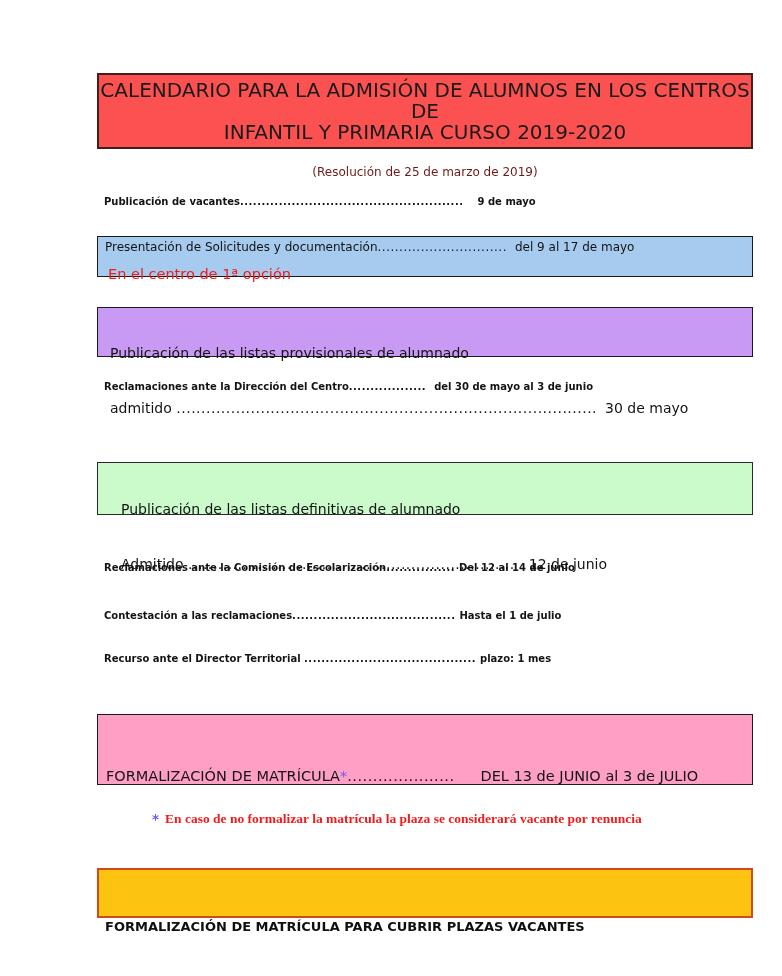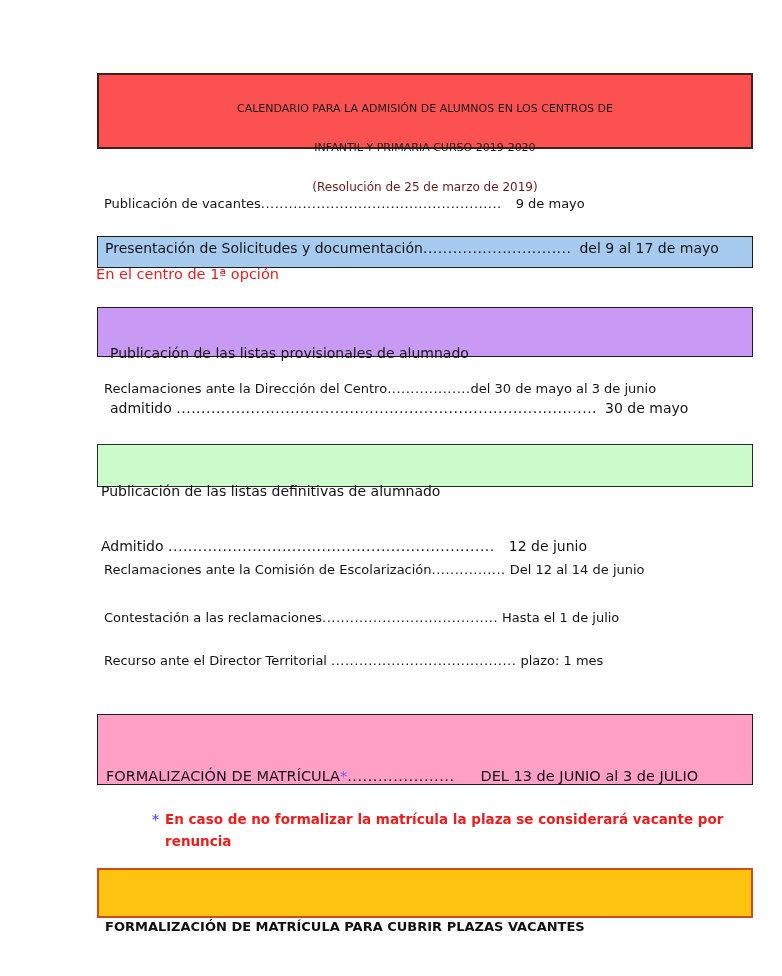--- a/index.html
+++ b/index.html
@@ -7,81 +7,81 @@
     position:relative; width:782px; height:976px; background:#ffffff;
     font-family:"DejaVu Sans", sans-serif; color:#141414; overflow:hidden;
   }
   .box { position:absolute; left:97px; width:656px; box-sizing:border-box; }
 
   
   .hdr-box {
     top:73px; height:76px; background:var(--header-bg);
     border:2px solid var(--header-border); text-align:center; padding-top:5px;
   }
-  .hdr-line { font-size:11px; line-height:21px; color:#1a1a1a;margin-top:18px; }
+  .hdr-line { font-size:20px; line-height:21px; color:#1a1a1a; }
   .hdr-sub {
     font-size:12px; line-height:16px; color:var(--header-subtitle);
     border-top:1px solid rgba(255,255,255,.5); margin-top:17px; padding-top:3px;
   }
 
   
-  .row { position:absolute; left:104px; font-size:13px; white-space:pre; }
+  .row { position:absolute; left:104px; font-size:10px; white-space:pre;font-weight:bold; }
   .dots { letter-spacing:.5px; }
   .val { margin-left:8px; }
-  .val.tight { margin-left:0; }
+  .val.tight { margin-left:8px; }
   .val.gap-sm { margin-left:4px; }
   .val.gap-md { margin-left:14px; }
   .val.gap-lg { margin-left:26px; }
 
   #r-vacantes { top:196px; }
   #r-direccion { top:381px; }
   #r-comision { top:562px; }
   #r-contestacion { top:610px; }
   #r-recurso { top:653px;text-align:center; }
 
   
   .box-blue {
-    top:236px; height:32px; background:var(--blue-bg);
-    border:1.5px solid #1b1b1b; padding:3px 7px; font-size:14px; white-space:pre;
+    top:236px; height:41px; background:var(--blue-bg);
+    border:1.5px solid #1b1b1b; padding:3px 7px; font-size:12px; white-space:pre;
   }
   .box-purple {
     top:307px; height:50px; background:var(--purple-bg);
     border:1.5px solid #1b1b1b; padding:2px 12px; font-size:14px; white-space:pre;
   }
   .box-purple .bline { line-height:22px; }
   .box-purple .bline:first-child { border-bottom:1px solid rgba(255,255,255,.35); }
   .box-green {
-    top:444px; height:43px; background:var(--green-bg);
-    border:1px solid #2a2a2a; padding:3px 3px; font-size:14px; white-space:pre;
+    top:462px; height:53px; background:var(--green-bg);
+    border:1px solid #2a2a2a; padding:3px 23px; font-size:14px; white-space:pre;
   }
   .box-green .bline { line-height:23px; }
   .box-pink {
     top:714px; height:71px; background:var(--pink-bg);
     border:1.5px solid #1b1b1b; display:flex; align-items:flex-end;
     padding:0 8px; font-size:14.5px; white-space:pre;
   }
   .box-orange {
     top:868px; height:50px; background:var(--orange-bg);
     border:2px solid var(--orange-border); padding:2px 6px;
     font-weight:bold; font-size:13px; line-height:22px; white-space:pre; color:#101010;
   }
 
-  .red-note { position:absolute; top:266px; left:96px; color:var(--red-text); font-size:14.5px; }
+  .red-note { position:absolute; top:266px; left:108px; color:var(--red-text); font-size:14.5px; }
   .asterisk { color:var(--blue-accent); }
 
   .small-note {
     position:absolute; top:419px; left:104px; width:660px;
     font-size:11.5px; line-height:15px; color:#141414;
   }
 
   .footnote {
     position:absolute; top:808px; left:152px; display:flex; gap:6px;
     color:var(--red-text); font-weight:bold; font-size:13.5px; line-height:22px;
   }
-  .footnote .fn-text { max-width:585px; }
+  .footnote .fn-text { max-width:585px;font-family:Liberation Serif, serif; }
 </style>
 </head>
 <body>
 
 <div id="page">
 
   <div class="box hdr-box">
     <div class="hdr-line">CALENDARIO PARA LA ADMISIÓN DE ALUMNOS EN LOS CENTROS DE</div>
     <div class="hdr-line">INFANTIL Y PRIMARIA CURSO 2019-2020</div>
     <div class="hdr-sub">(Resolución de 25 de marzo de 2019)</div>

